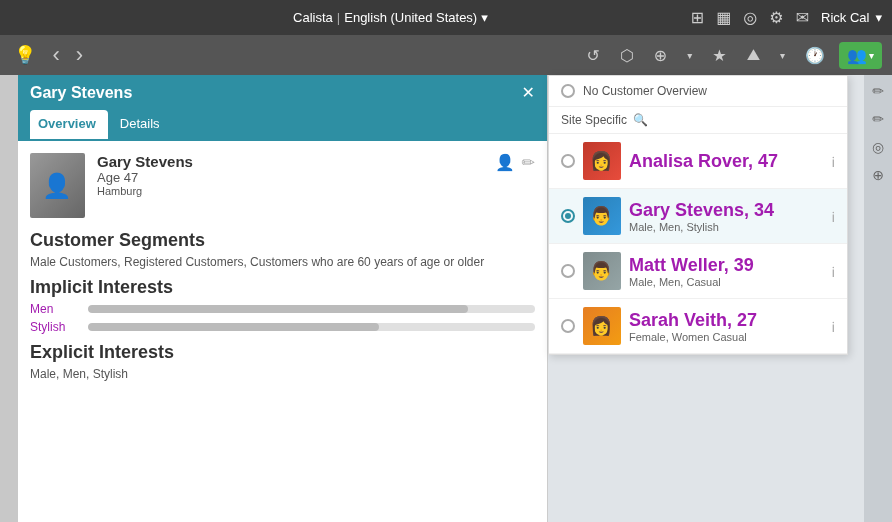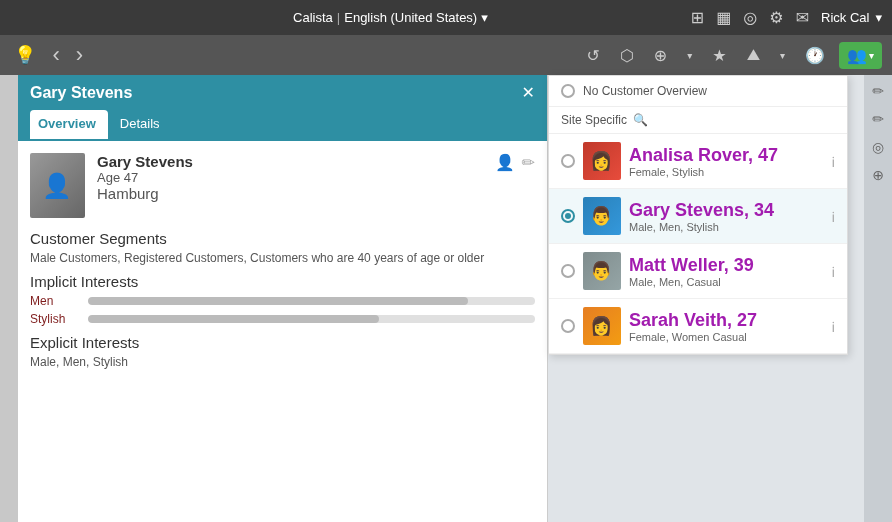--- a/index.html
+++ b/index.html
@@ -149,49 +149,49 @@
       background: linear-gradient(135deg, #999, #666);
       display: flex;
       align-items: center;
       justify-content: center;
       font-size: 24px;
       color: white;
     }
     .profile-info { flex: 1; }
     .profile-name { font-size: 15px; font-weight: bold; color: #333; }
     .profile-age { color: #555; font-size: 13px; }
-    .profile-city { color: #555; font-size: 15px; }
+    .profile-city { color: #555; font-size: 11px; }
     .profile-actions {
       display: flex;
       gap: 6px;
       align-items: center;
     }
     .profile-actions .icon { color: #aaa; font-size: 16px; cursor: pointer; }
 
     .section-label {
-      font-weight: normal;
-      font-size: 15px;
+      font-weight: bold;
+      font-size: 18px;
       color: #333;
       margin-top: 8px;
       margin-bottom: 4px;
     }
     .section-value {
       font-size: 12px;
       color: #555;
       margin-bottom: 4px;
     }
     .interest-row {
       display: flex;
       align-items: center;
       gap: 8px;
       margin-bottom: 4px;
     }
     .interest-label {
       font-size: 12px;
-      color: #7f1d1d;
+      color: #a21caf;
       width: 50px;
       flex-shrink: 0;
     }
     .interest-bar-container {
       flex: 1;
       height: 8px;
       background: #e0e0e0;
       border-radius: 4px;
       overflow: hidden;
     }
@@ -430,21 +430,21 @@
           <div class="profile-age">Age 47</div>
           <div class="profile-city">Hamburg</div>
         </div>
         <div class="profile-actions">
           <span class="icon">👤</span>
           <span class="icon">✏</span>
         </div>
       </div>
 
       <div class="section-label">Customer Segments</div>
-      <div class="section-value">Male Customers, Registered Customers, Customers who are 40 years of age or older</div>
+      <div class="section-value">Male Customers, Registered Customers, Customers who are 60 years of age or older</div>
 
       <div class="section-label">Implicit Interests</div>
       <div class="interest-row">
         <span class="interest-label">Men</span>
         <div class="interest-bar-container">
           <div class="interest-bar" style="width:85%;"></div>
         </div>
       </div>
       <div class="interest-row">
         <span class="interest-label">Stylish</span>
@@ -470,21 +470,20 @@
     </div>
     <div class="persona-list">
 
       <div class="persona-item">
         <div class="radio-circle"></div>
         <div class="persona-avatar">
           <div class="persona-avatar-img" style="background: linear-gradient(135deg, #c0392b, #e74c3c);">👩</div>
         </div>
         <div class="persona-info">
           <div class="persona-name">Analisa Rover, 47</div>
-          <div class="persona-desc">Female, Stylish</div>
         </div>
         <span class="persona-info-icon">ℹ</span>
       </div>
 
       <div class="persona-item" style="background:#f0f8fa;">
         <div class="persona-radio selected"></div>
         <div class="persona-avatar">
           <div class="persona-avatar-img" style="background: linear-gradient(135deg, #2980b9, #3498db);">👨</div>
         </div>
         <div class="persona-info">

